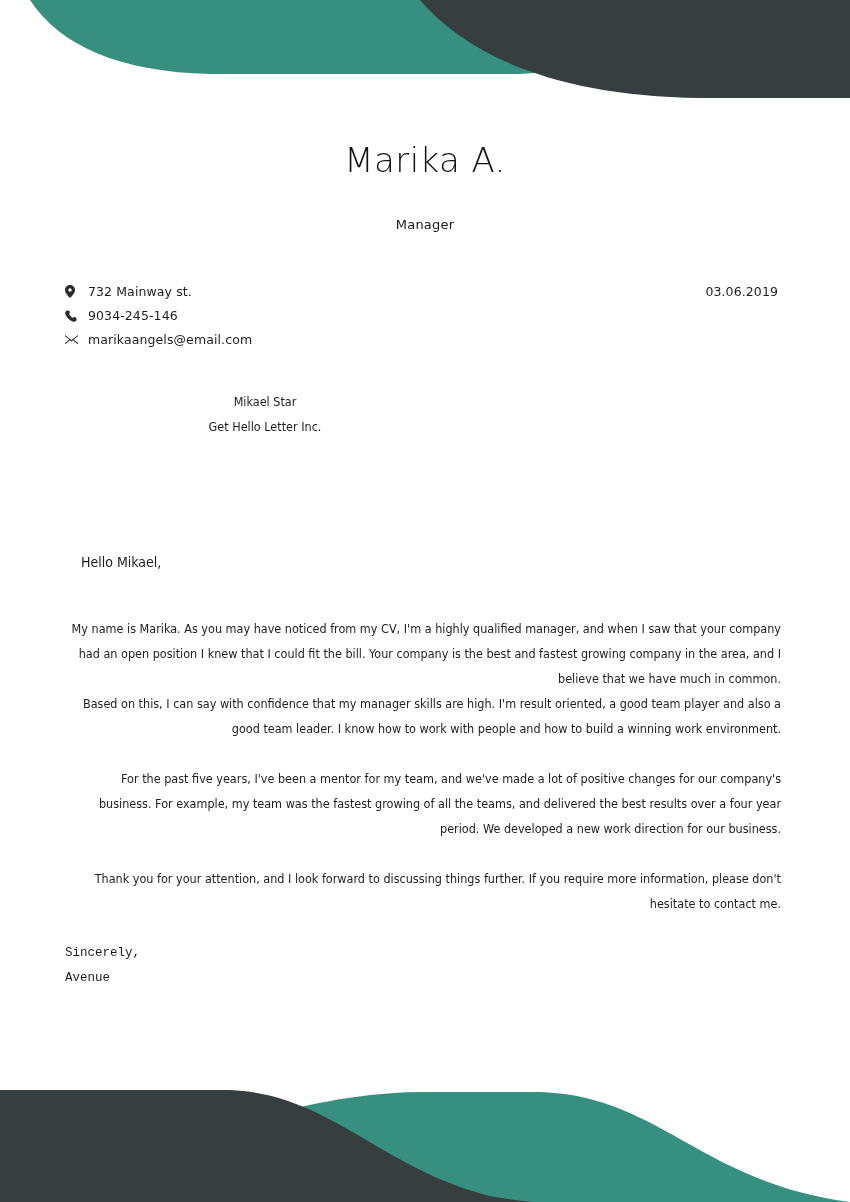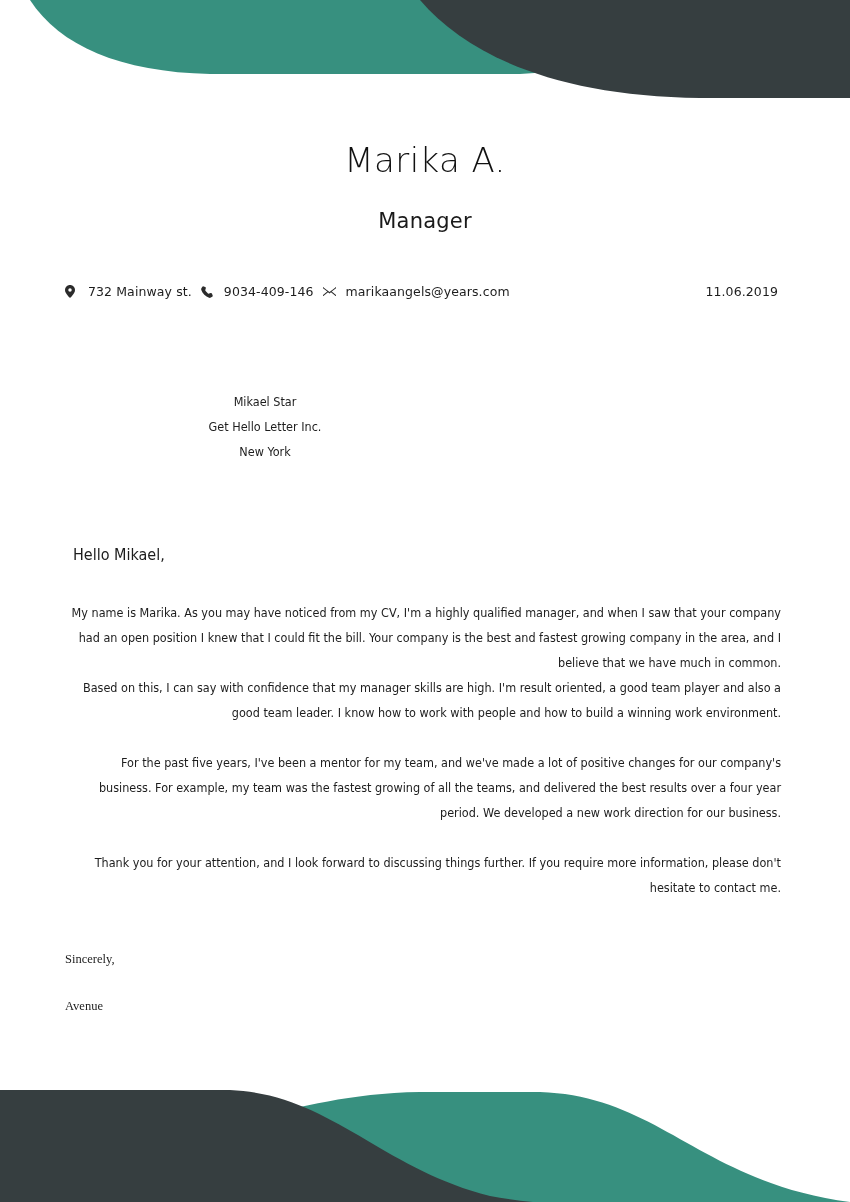--- a/index.html
+++ b/index.html
@@ -52,41 +52,41 @@
     font-family: "DejaVu Sans", sans-serif;
     font-size: 34px;
     font-weight: 300;
     letter-spacing: 0.4px;
     color: #111111;
     line-height: 1.1;
     margin: 0;
   }
   .job-title {
     font-family: "DejaVu Sans", sans-serif;
-    font-size: 21px;
+    font-size: 13px;
     font-weight: 400;
     color: #1a1a1a;
     letter-spacing: 0.2px;
-    margin: 4px;
+    margin: 12px;
     padding-top: 26px;
   }
 
   
   .meta-row {
     position: absolute;
     top: 284px;
     left: 65px;
     width: 713px;
     display: flex;
     justify-content: space-between;
     align-items: flex-start;
   }
   .contact-list {
     display: flex;
-    flex-direction: row;
+    flex-direction: column;
     gap: 9px;
   }
   .contact-item {
     display: flex;
     align-items: center;
     height: 15px;
   }
   .contact-icon {
     width: 18px;
     display: flex;
@@ -130,46 +130,45 @@
 
   
   .letter-body {
     position: absolute;
     top: 534px;
     left: 65px;
     width: 716px;
   }
   .salutation {
     font-family: "DejaVu Sans Condensed", "DejaVu Sans", sans-serif;
-    font-size: 16px;
-    color: #1d1d1d;
-    line-height: 25px;
-    margin: 8px;
+    font-size: 14px;
+    color: #1d1d1d;
+    line-height: 25px;
+    margin: 16px;
   }
   .para {
     font-family: "DejaVu Sans Condensed", "DejaVu Sans", sans-serif;
     font-size: 12.5px;
     color: #1d1d1d;
     line-height: 25px;
     margin: 0;
     padding-top: 25px;
     text-align: right;
   }
   .para.tight {
     padding-top: 0;
   }
   .signoff {
     padding-top: 25px;
   }
   .signoff-line {
-    font-family: Liberation Serif, serif;
-    font-size: 12.5px;
-    color: #1d1d1d;
-    line-height: 25px;
-    margin-top: 22px;
+    font-family: Liberation Mono, monospace;
+    font-size: 12.5px;
+    color: #1d1d1d;
+    line-height: 25px;
   }
 </style>
 </head>
 <body>
 
 <div class="page">
 
   <svg class="wave-header" viewBox="0 0 850 105" preserveAspectRatio="none">
     <path fill="#37907f" d="M 30 0
              C 60 46, 120 72, 210 74
@@ -206,45 +205,44 @@
       <div class="contact-item">
         <span class="contact-icon">
           <svg width="12" height="12" viewBox="0 0 12 12">
             <path fill="currentColor" d="M2.6 0.4C2.1 0.2 1.5 0.4 1.2 0.9L0.4 2.3c-0.3 0.5-0.3 1.1-0.1 1.7
                      0.6 1.8 1.6 3.4 3 4.8 1.4 1.4 3 2.4 4.8 3 0.6 0.2 1.2 0.1 1.7-0.2
                      l1.4-0.8c0.5-0.3 0.7-0.9 0.5-1.4l-0.7-1.7c-0.2-0.5-0.8-0.8-1.3-0.6
                      l-1.6 0.5C7.7 7.8 7.3 7.7 7 7.4L4.6 5C4.3 4.7 4.2 4.3 4.3 3.9
                      l0.5-1.6c0.2-0.5-0.1-1.1-0.6-1.3L2.6 0.4z"></path>
           </svg>
         </span>
-        <span class="contact-text">9034-409-146</span>
+        <span class="contact-text">9034-245-146</span>
       </div>
 
       <div class="contact-item">
         <span class="contact-icon">
           <svg width="13" height="9" viewBox="0 0 13 9">
             <path fill="currentColor" d="M0 0h13v9H0z"></path>
             <path fill="#ffffff" d="M0.5 0.6 L6.5 5 L12.5 0.6 L12.5 0 L0.5 0 Z"></path>
             <path fill="#ffffff" d="M0 1.2 L4.3 4.5 L0 7.9 Z"></path>
             <path fill="#ffffff" d="M13 1.2 L8.7 4.5 L13 7.9 Z"></path>
             <path fill="#ffffff" d="M0.4 9 L5 5.3 L6.5 6.4 L8 5.3 L12.6 9 Z"></path>
           </svg>
         </span>
-        <span class="contact-text">marikaangels@years.com</span>
+        <span class="contact-text">marikaangels@email.com</span>
       </div>
 
     </div>
 
-    <div class="letter-date">11.06.2019</div>
+    <div class="letter-date">03.06.2019</div>
   </div>
 
   <div class="recipient">
     <div class="recipient-line">Mikael Star</div>
     <div class="recipient-line">Get Hello Letter Inc.</div>
-    <div class="recipient-line">New York</div>
   </div>
 
   <div class="letter-body">
 
     <p class="salutation">Hello Mikael,</p>
 
     <p class="para">My name is Marika. As you may have noticed from my CV, I'm a highly qualified manager, and when I saw that your company had an open position I knew that I could fit the bill. Your company is the best and fastest growing company in the area, and I believe that we have much in common.</p>
 
     <p class="para tight">Based on this, I can say with confidence that my manager skills are high. I'm result oriented, a good team player and also a good team leader. I know how to work with people and how to build a winning work environment.</p>
 

